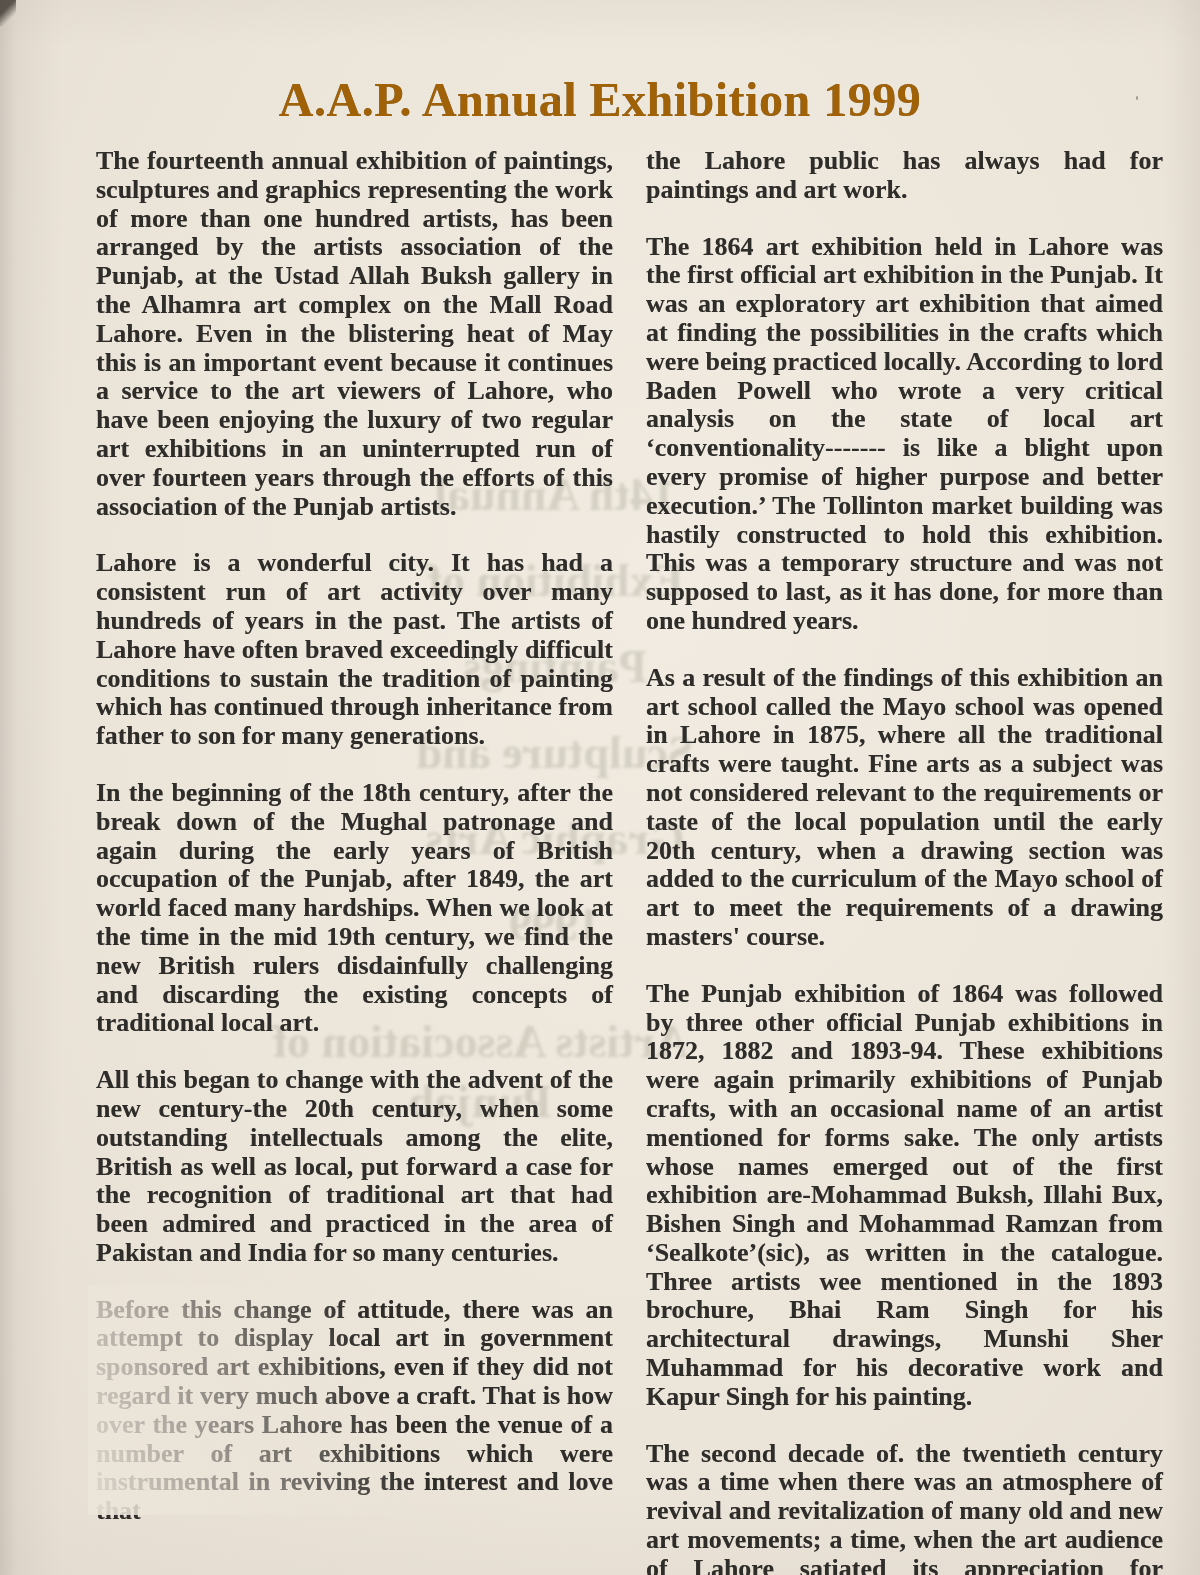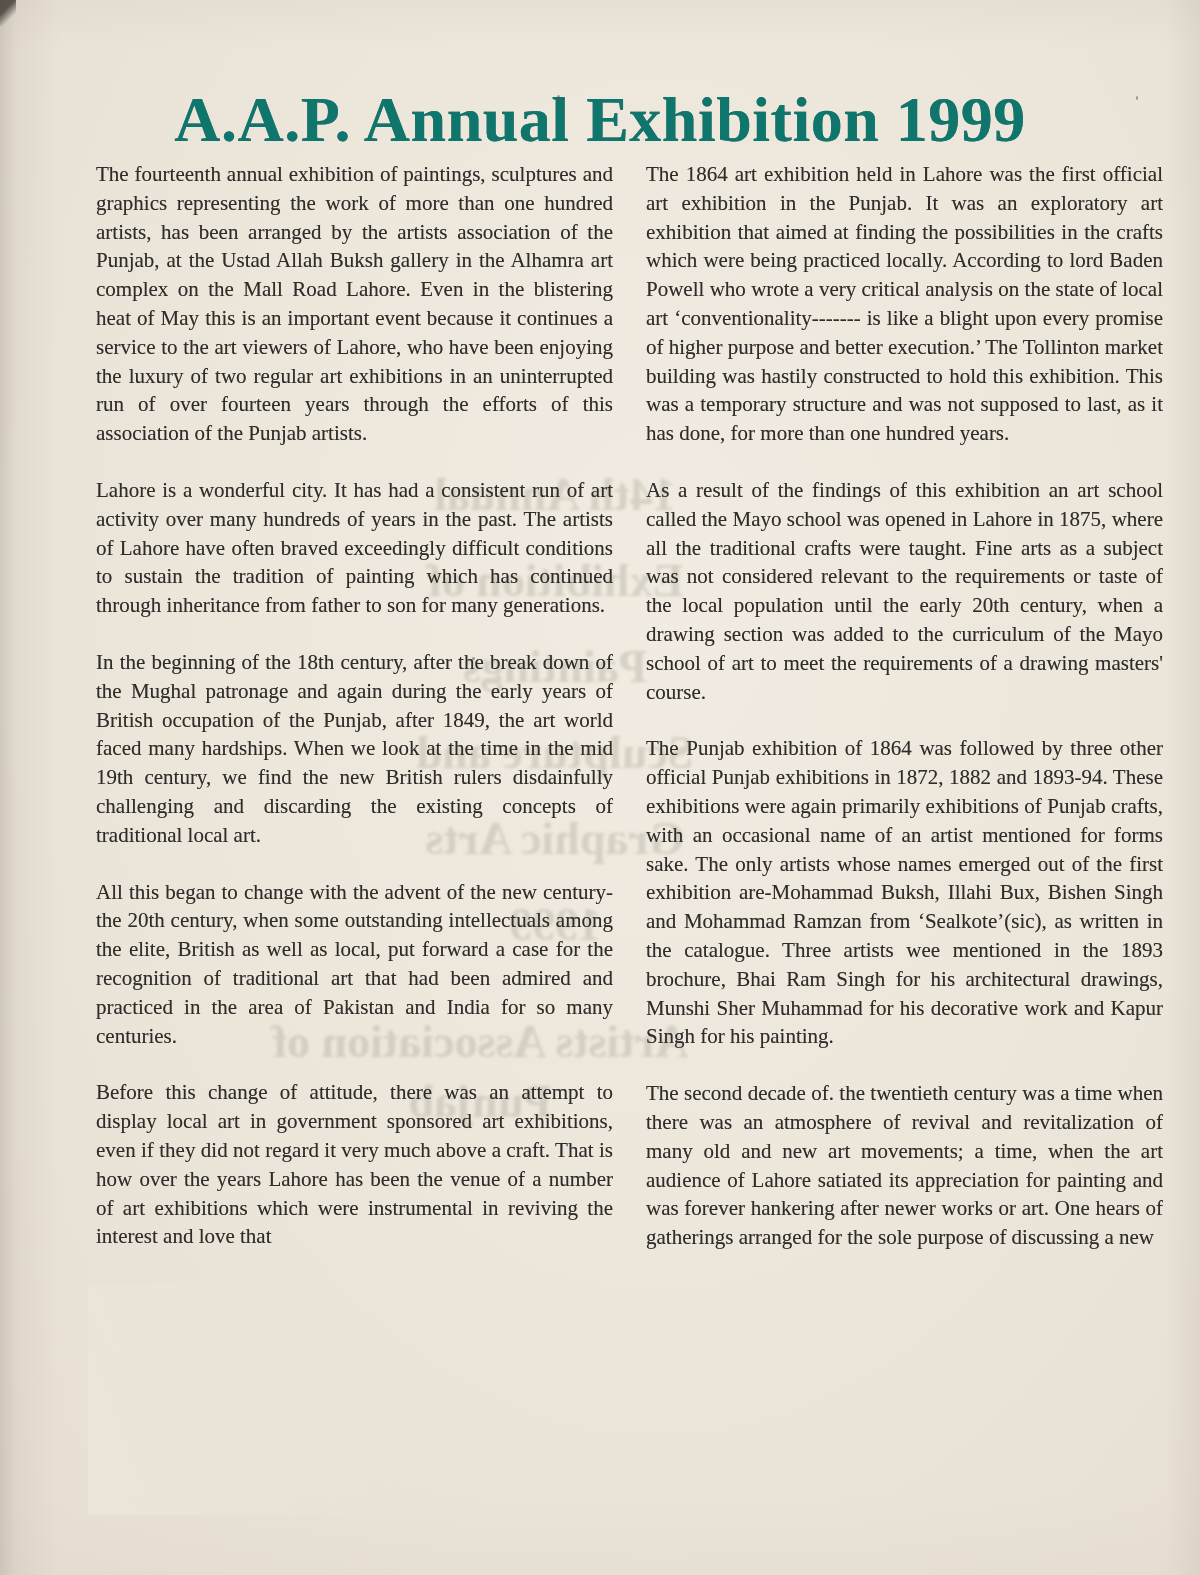--- a/index.html
+++ b/index.html
@@ -39,36 +39,37 @@
     text-align: center;
     pointer-events: none;
   }
   .ghost-1 { left: 330px; top: 452px; width: 450px; font-size: 46px; line-height: 86px; }
   .ghost-2 { left: 200px; top: 1012px; width: 560px; font-size: 46px; line-height: 60px; }
 
   .page-title {
     position: absolute;
     top: 40px; left: 0; width: 100%;
     text-align: center;
-    font-size: 64px;
+    font-size: 48px;
     font-weight: bold;
     letter-spacing: 0.5px;
-    color: #0f766e;
+    color: #a16207;
     text-shadow: 0 0 0.5px rgba(40,38,35,0.6);
   }
 
   .col {
     position: absolute;
-    top: 160px;
+    top: 147px;
     width: 517px;
-    font-size: 21px;
+    font-size: 26px;
     line-height: 28.8px;
     color: #2f2d2a;
     text-align: justify;
     text-shadow: 0 0 0.4px rgba(60,58,54,0.45);
+    font-weight: bold;
   }
   .col p { margin: 0 0 28px 0; }
   .col-left  { left: 96px; }
   .col-right { left: 646px; }
 
   
   .fade-overlay {
     position: absolute;
     left: 88px; top: 1285px;
     width: 540px; height: 230px;
@@ -105,20 +106,21 @@
 
 <div class="col col-left">
   <p>The fourteenth annual exhibition of paintings, sculptures and graphics representing the work of more than one hundred artists, has been arranged by the artists association of the Punjab, at the Ustad Allah Buksh gallery in the Alhamra art complex on the Mall Road Lahore. Even in the blistering heat of May this is an important event because it continues a service to the art viewers of Lahore, who have been enjoying the luxury of two regular art exhibitions in an uninterrupted run of over fourteen years through the efforts of this association of the Punjab artists.</p>
   <p>Lahore is a wonderful city. It has had a consistent run of art activity over many hundreds of years in the past. The artists of Lahore have often braved exceedingly difficult conditions to sustain the tradition of painting which has continued through inheritance from father to son for many generations.</p>
   <p>In the beginning of the 18th century, after the break down of the Mughal patronage and again during the early years of British occupation of the Punjab, after 1849, the art world faced many hardships. When we look at the time in the mid 19th century, we find the new British rulers disdainfully challenging and discarding the existing concepts of traditional local art.</p>
   <p>All this began to change with the advent of the new century-the 20th century, when some outstanding intellectuals among the elite, British as well as local, put forward a case for the recognition of traditional art that had been admired and practiced in the area of Pakistan and India for so many centuries.</p>
   <p>Before this change of attitude, there was an attempt to display local art in government sponsored art exhibitions, even if they did not regard it very much above a craft. That is how over the years Lahore has been the venue of a number of art exhibitions which were instrumental in reviving the interest and love that</p>
 </div>
 
 <div class="col col-right">
+  <p>the Lahore public has always had for paintings and art work.</p>
   <p>The 1864 art exhibition held in Lahore was the first official art exhibition in the Punjab. It was an exploratory art exhibition that aimed at finding the possibilities in the crafts which were being practiced locally. According to lord Baden Powell who wrote a very critical analysis on the state of local art ‘conventionality------- is like a blight upon every promise of higher purpose and better execution.’ The Tollinton market building was hastily constructed to hold this exhibition. This was a temporary structure and was not supposed to last, as it has done, for more than one hundred years.</p>
   <p>As a result of the findings of this exhibition an art school called the Mayo school was opened in Lahore in 1875, where all the traditional crafts were taught. Fine arts as a subject was not considered relevant to the requirements or taste of the local population until the early 20th century, when a drawing section was added to the curriculum of the Mayo school of art to meet the requirements of a drawing masters' course.</p>
   <p>The Punjab exhibition of 1864 was followed by three other official Punjab exhibitions in 1872, 1882 and 1893-94. These exhibitions were again primarily exhibitions of Punjab crafts, with an occasional name of an artist mentioned for forms sake. The only artists whose names emerged out of the first exhibition are-Mohammad Buksh, Illahi Bux, Bishen Singh and Mohammad Ramzan from ‘Sealkote’(sic), as written in the catalogue. Three artists wee mentioned in the 1893 brochure, Bhai Ram Singh for his architectural drawings, Munshi Sher Muhammad for his decorative work and Kapur Singh for his painting.</p>
   <p>The second decade of. the twentieth century was a time when there was an atmosphere of revival and revitalization of many old and new art movements; a time, when the art audience of Lahore satiated its appreciation for painting and was forever hankering after newer works or art. One hears of gatherings arranged for the sole purpose of discussing a new</p>
 </div>
 
 <div class="fade-overlay"></div>
 
 <div class="speck speck-1"></div>
 <div class="speck speck-2"></div>

